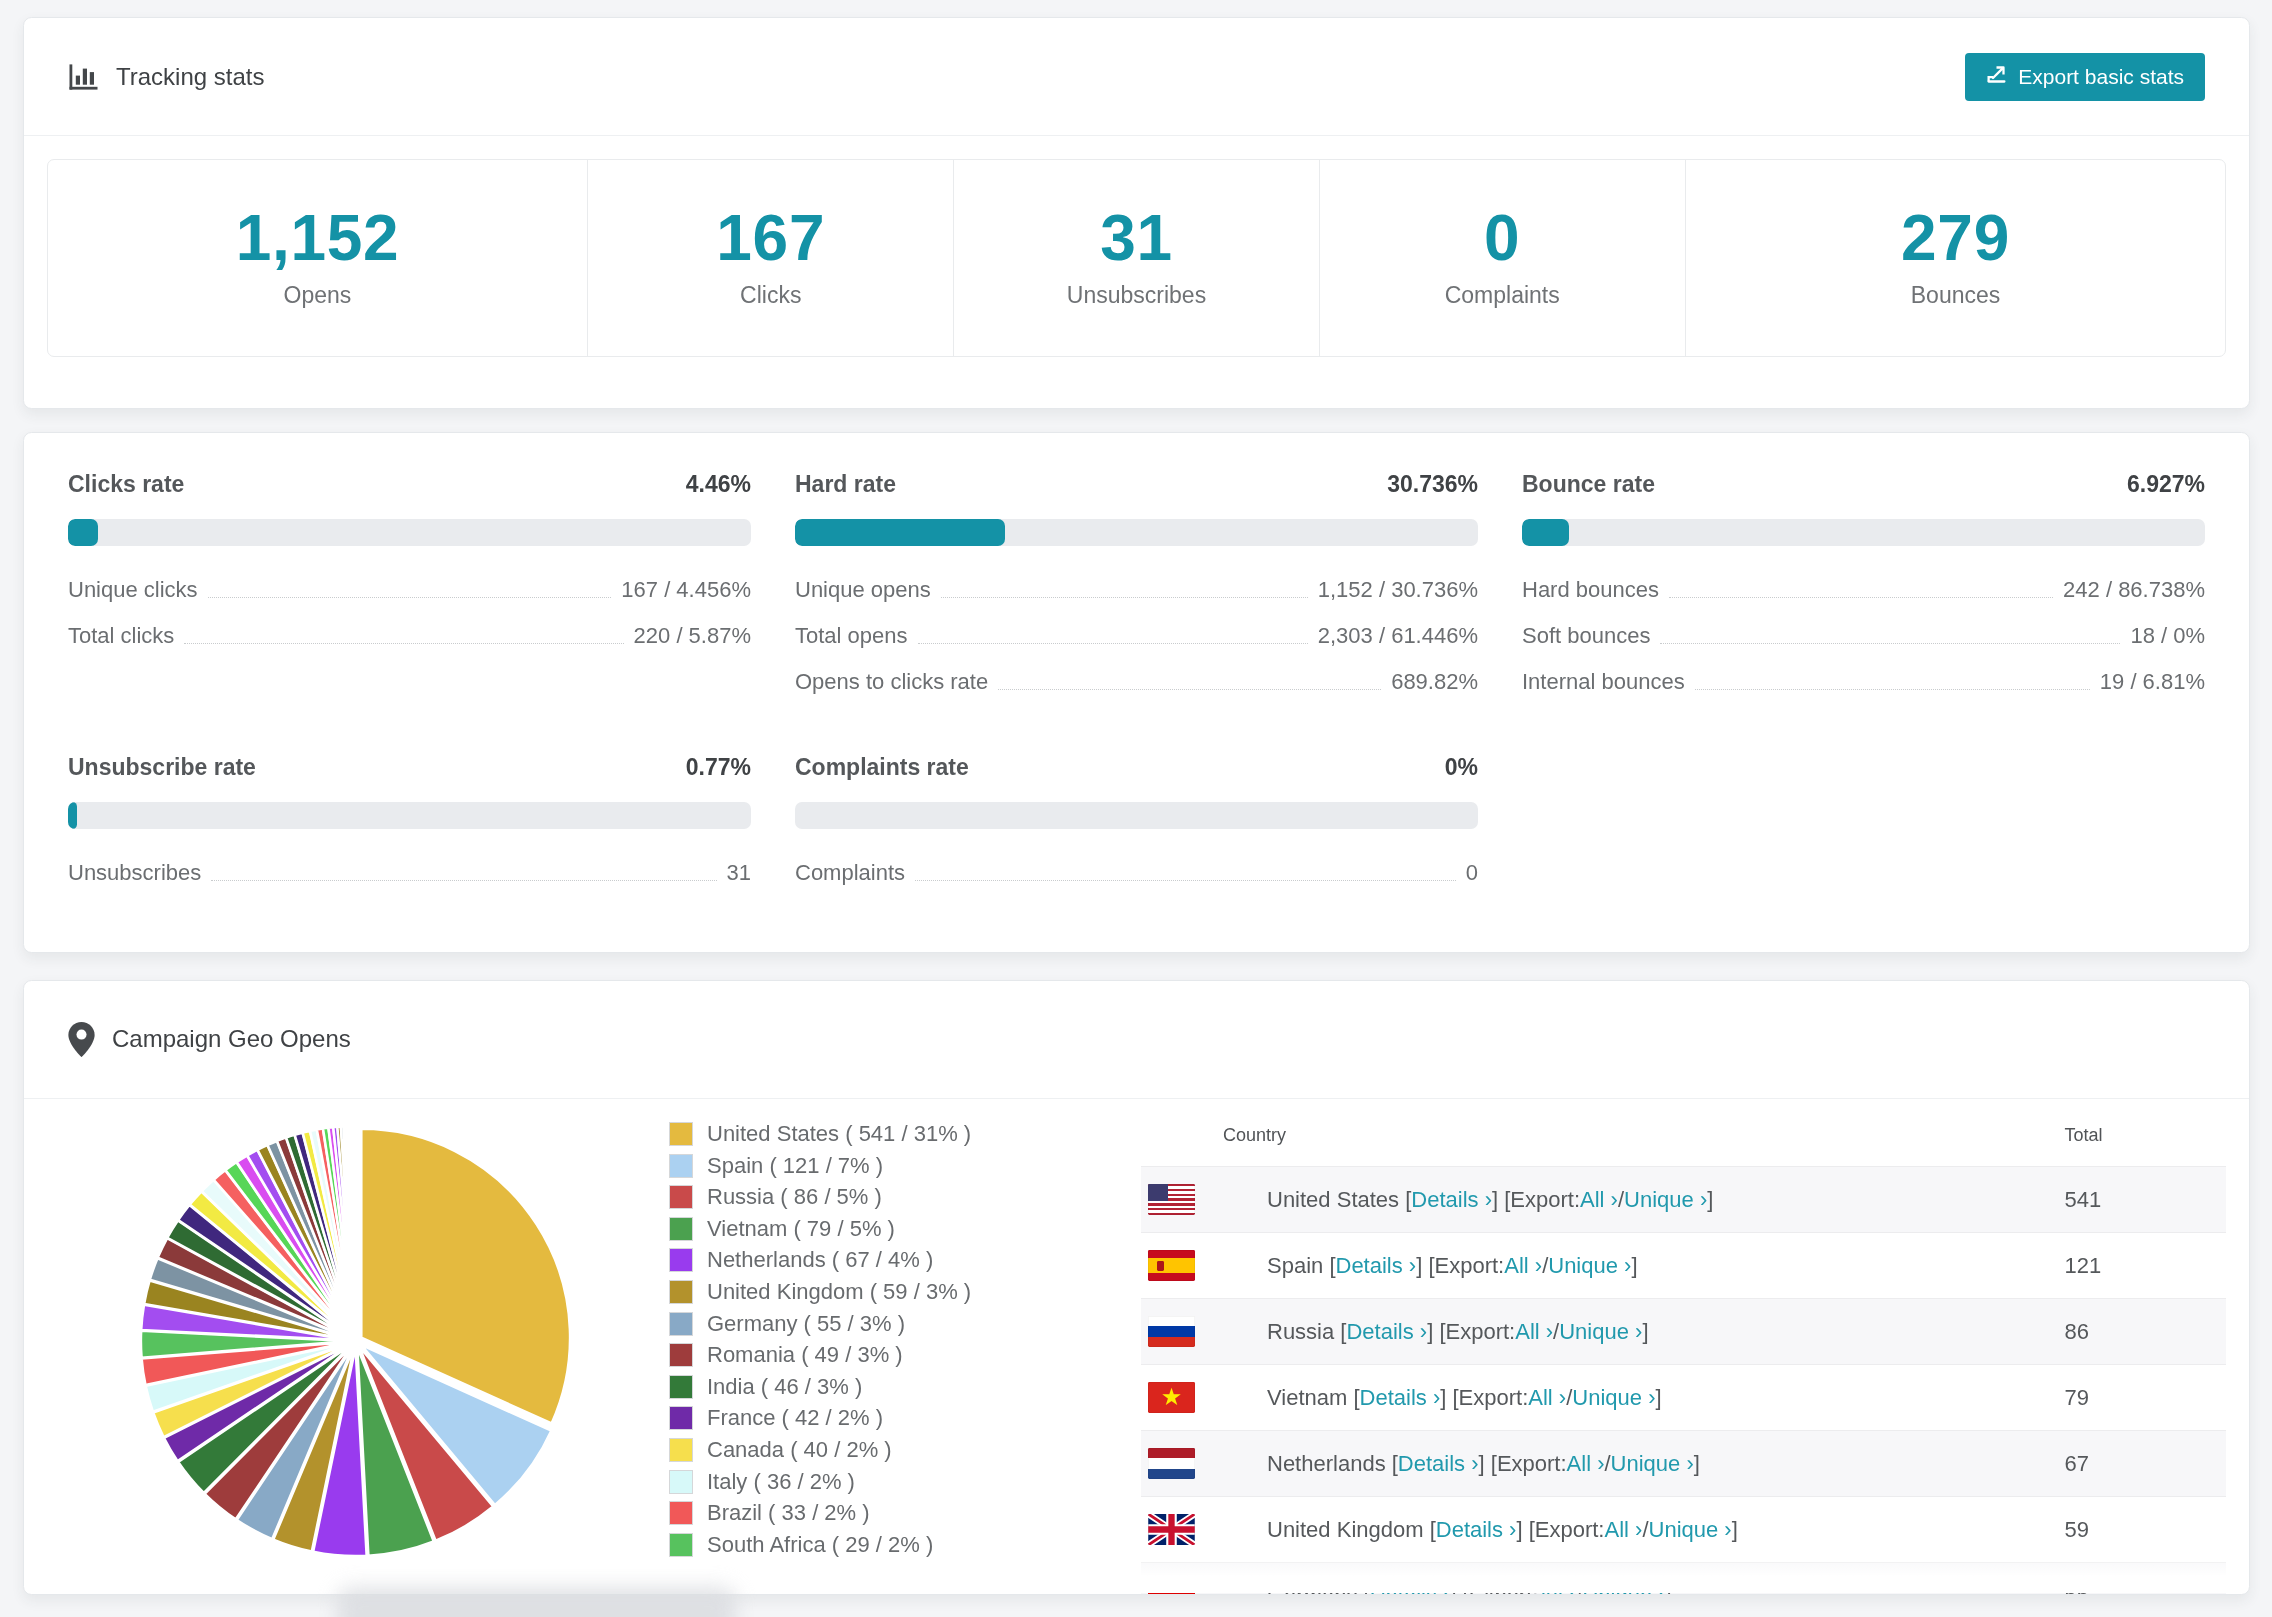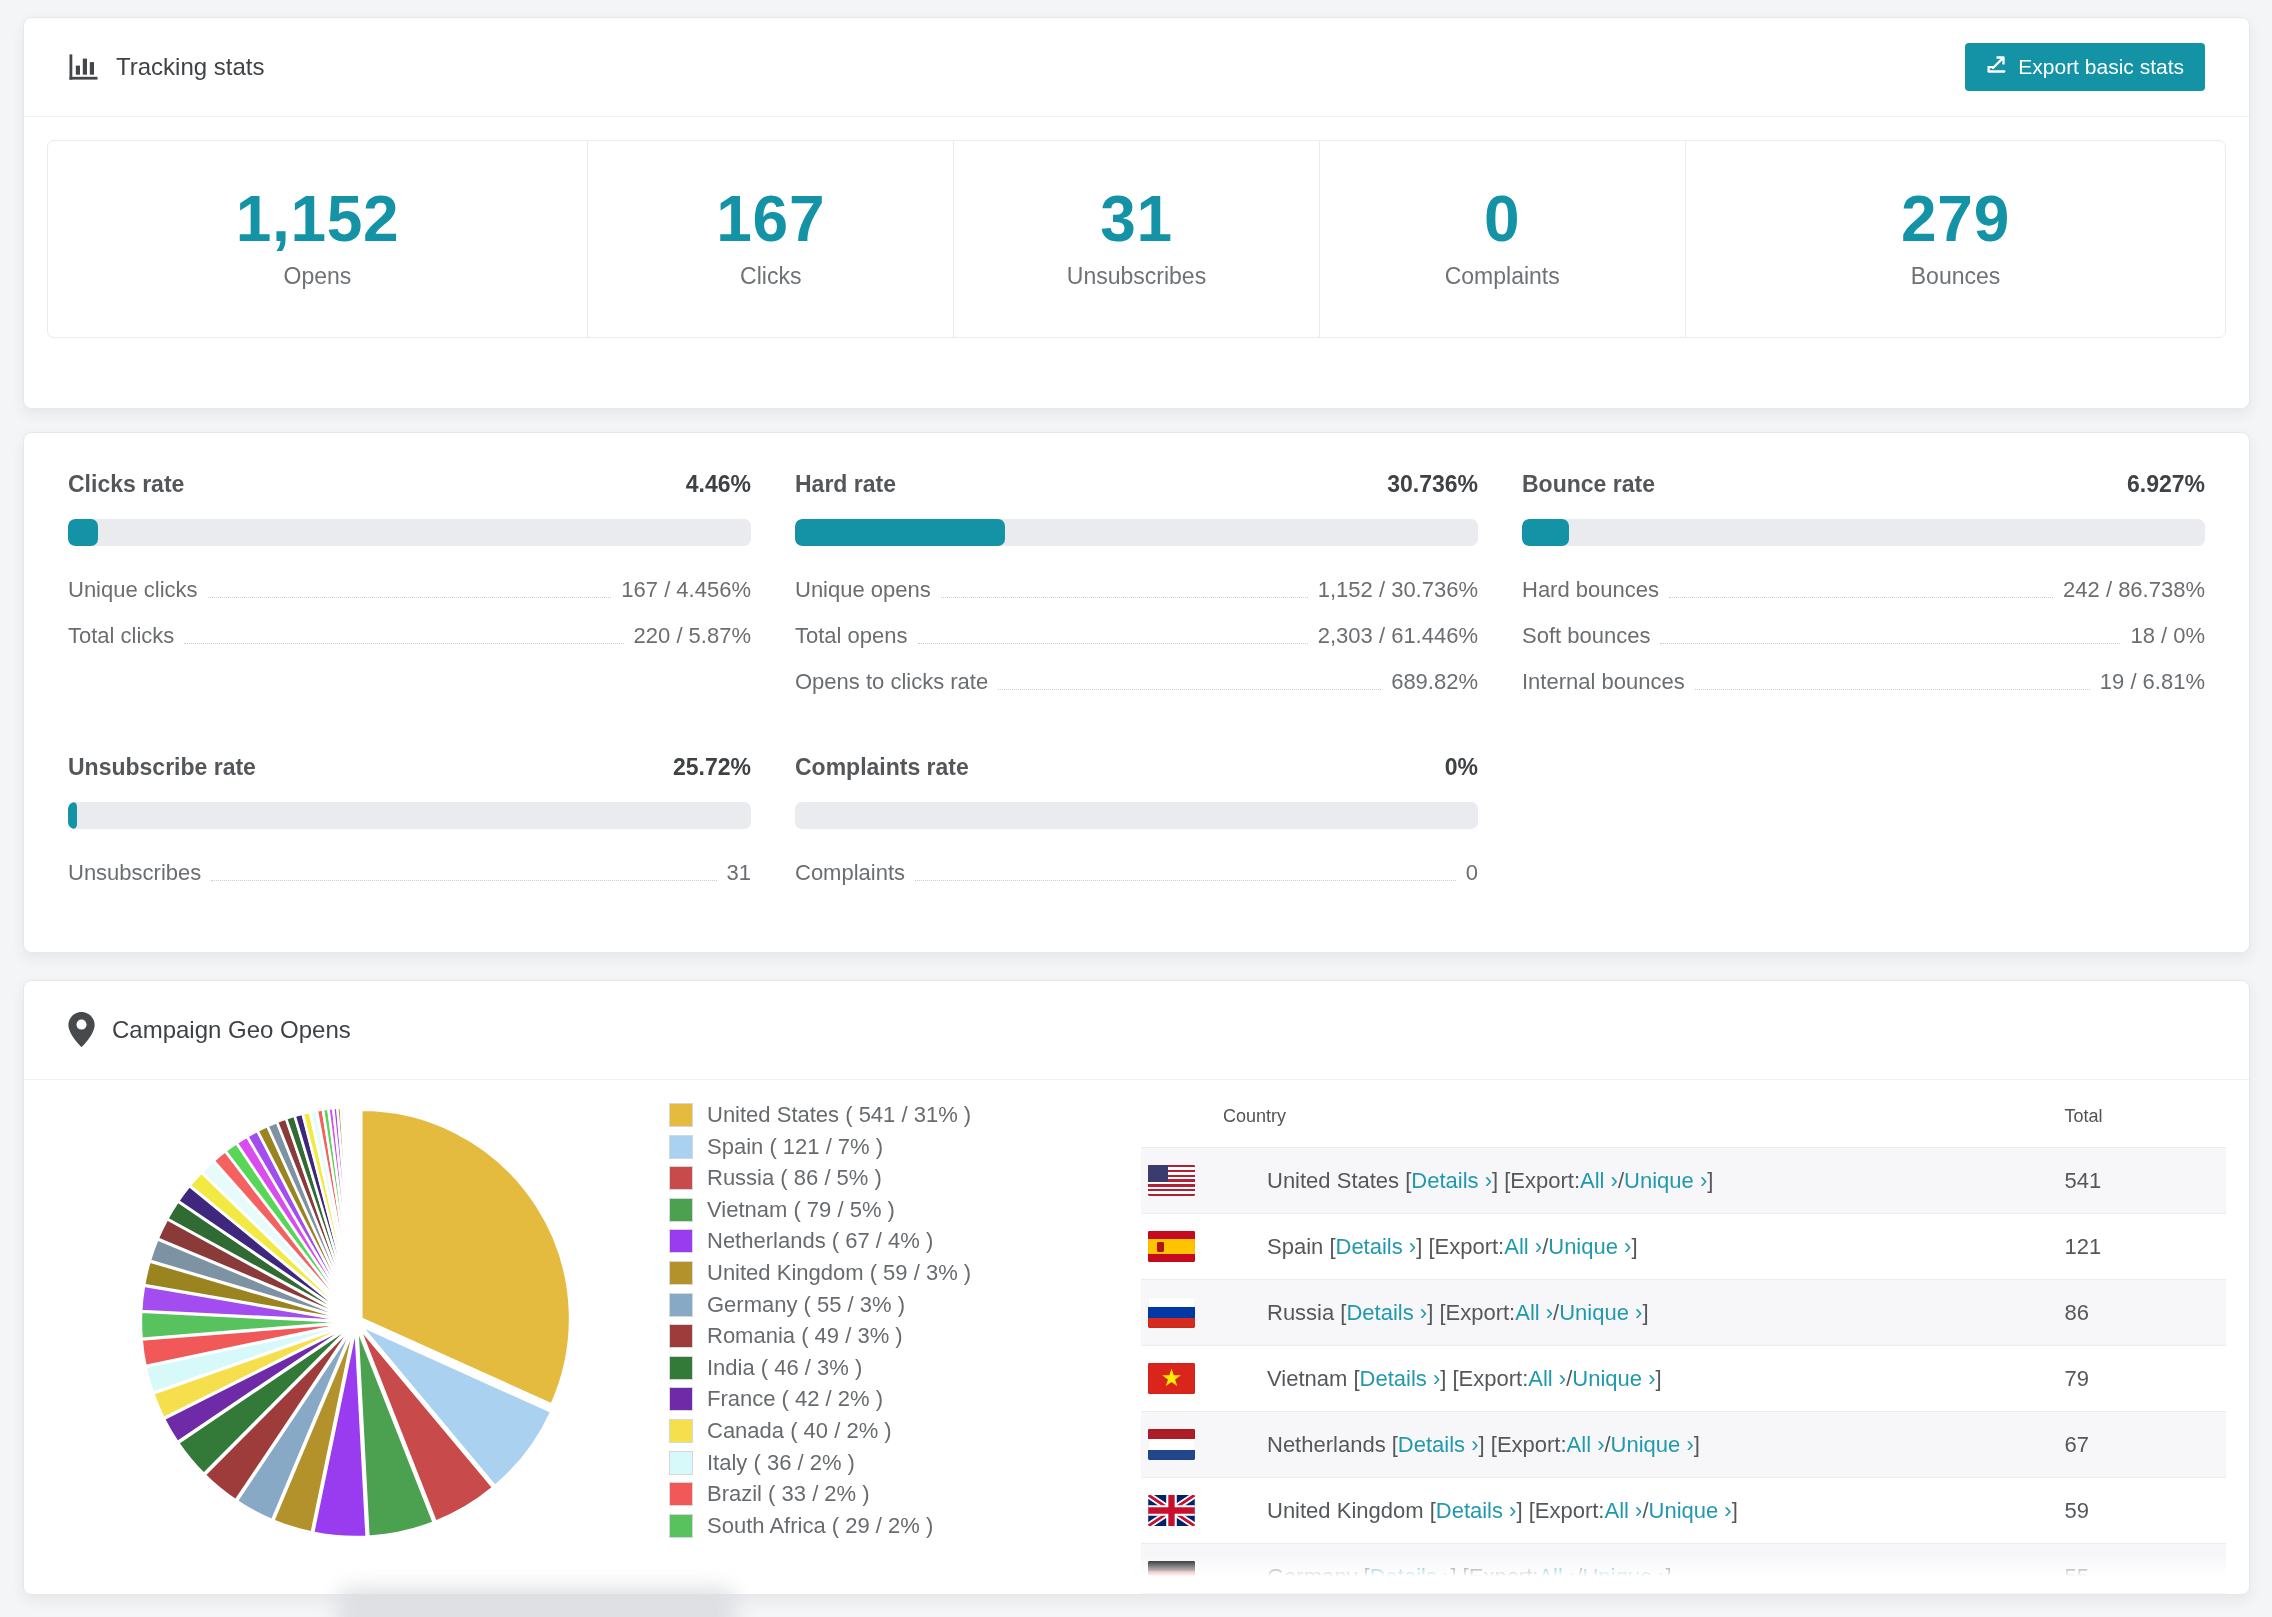--- a/index.html
+++ b/index.html
@@ -13,21 +13,21 @@
   .card {
     position:relative;
     margin:0 23px;
     background:#fff;
     border:0.7px solid #e5e8eb;
     border-radius:8.5px;
     box-shadow:0 5.6px 12.7px rgba(40,50,60,.07);
   }
   .card-header {
     display:flex; align-items:center;
-    height:99px; padding:0 44px;
+    height:118px; padding:0 44px;
     border-bottom:0.7px solid #eef0f2;
   }
   .card-title { display:flex; align-items:center; gap:17px; font-size:24px; font-weight:400; color:#3f4245; }
   .card-title svg { display:block; }
 
   
   #card-stats { margin-top:17px; height:392px; }
   .export-btn {
     margin-left:auto;
     display:flex; align-items:center; gap:11.3px;
@@ -227,21 +227,21 @@
           <div class="rate-row">
             <span>Internal bounces</span>
             <span class="leader"></span>
             <span>19 / 6.81%</span>
           </div>
         </div>
       </div>
       <div class="rate-panel">
         <div class="rate-head">
           <span class="rate-title">Unsubscribe rate</span>
-          <span class="rate-value">25.72%</span>
+          <span class="rate-value">0.77%</span>
         </div>
         <div class="bar">
           <div class="bar-fill" style="width: max(0.77%, 8.5px);"></div>
         </div>
         <div class="rate-rows">
           <div class="rate-row">
             <span>Unsubscribes</span>
             <span class="leader"></span>
             <span>31</span>
           </div>

